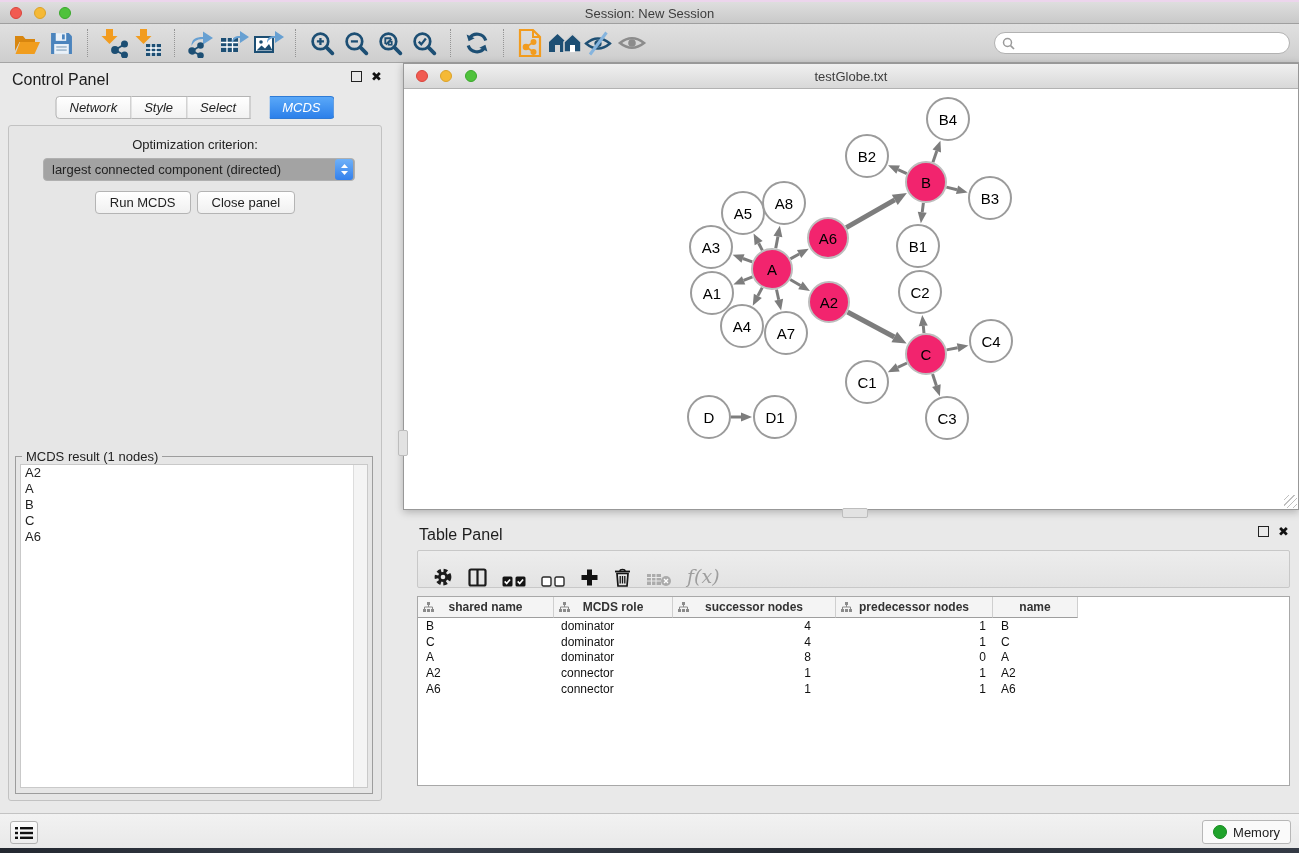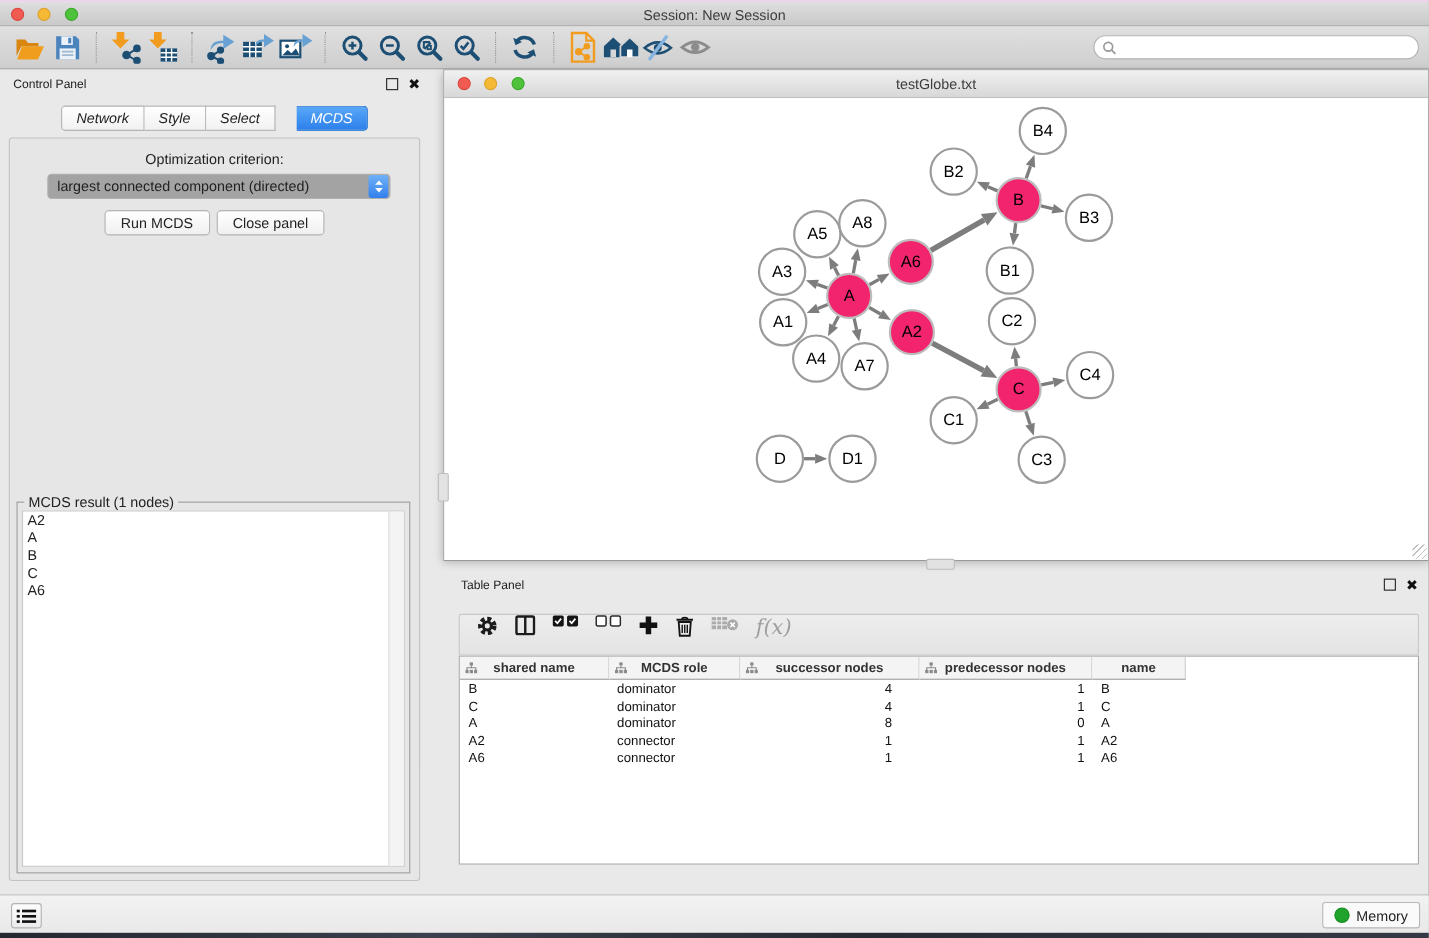--- a/index.html
+++ b/index.html
@@ -22,21 +22,21 @@
     background:linear-gradient(#e0e0e0,#cecece);border-bottom:1px solid #a5a5a5;
     display:flex;align-items:center;padding-left:10px;}
   .tbi{width:34px;height:34px;display:grid;place-items:center;}
   .tsep{height:28px;border-left:1px dotted #949494;margin:0 9px;}
   .search{position:absolute;right:9px;top:8px;width:296px;height:22px;box-sizing:border-box;
     background:#fff;border:1px solid #b2b2b2;border-radius:11px;display:flex;align-items:center;padding-left:7px;}
   .search input{border:none;outline:none;flex:1;height:16px;font-size:12px;background:transparent;margin-left:4px;}
 
   
   .control-panel{position:absolute;left:0;top:65px;width:390px;height:740px;}
-  .panel-title{position:absolute;left:12px;top:6px;font-size:11px;color:#1d1d1d;}
+  .panel-title{position:absolute;left:12px;top:6px;font-size:16px;color:#1d1d1d;}
   .panel-btns{position:absolute;right:8px;top:6px;display:flex;gap:9px;align-items:center;}
   .float-ico{width:9px;height:9px;border:1.6px solid #222;display:inline-block;}
   .close-ico{font-size:13px;font-weight:bold;color:#111;line-height:10px;}
   .seg{display:flex;font-style:italic;}
   .seg-btn{height:21px;line-height:21px;padding:0 13px;font-size:13px;background:linear-gradient(#ffffff,#f1f1f1);
     border:1px solid #b4b4b4;border-left:none;color:#222;}
   .seg-btn:first-child{border-left:1px solid #b4b4b4;border-radius:4px 0 0 4px;}
   .seg-btn:last-child{border-radius:0 4px 4px 0;margin-left:19px;}
   .seg-btn.active{background:linear-gradient(#5aa8f8,#2c80ea);color:#fff;border-color:#2f7bd6;}
   .cp-tabs{position:absolute;top:31px;left:50%;transform:translateX(-50%);}
@@ -65,21 +65,21 @@
   .nw-canvas{position:absolute;top:25px;left:0;right:0;bottom:0;background:#fff;}
   .resize-grip{position:absolute;right:1px;bottom:1px;width:13px;height:13px;
     background:repeating-linear-gradient(135deg,transparent 0 3px,#bfbfbf 3px 4px);}
   .grip-v{position:absolute;left:398px;top:430px;width:8px;height:24px;background:#e2e2e2;border:1px solid #bdbdbd;border-radius:2px;}
   .grip-h{position:absolute;left:842px;top:508px;width:24px;height:8px;background:#e2e2e2;border:1px solid #bdbdbd;border-radius:2px;}
 
   
   .table-panel{position:absolute;left:403px;top:518px;width:896px;height:294px;}
   .tp-toolbar{position:absolute;top:32px;left:14px;right:9px;height:38px;box-sizing:border-box;
     background:linear-gradient(#ededed,#e3e3e3);border:1px solid #c8c8c8;border-radius:2px;
-    display:flex;align-items:flex-start;gap:15px;padding-left:15px;margin-top:8px;}
+    display:flex;align-items:flex-end;gap:15px;padding-left:15px;}
   .tp-table{position:absolute;top:78px;left:14px;right:9px;height:188px;background:#fff;border:1px solid #a8a8a8;overflow:hidden;}
   .thead{display:flex;height:21px;font-weight:bold;}
   .th{position:relative;box-sizing:border-box;height:21px;background:#f4f4f4;border-right:1px solid #cfcfcf;
       border-bottom:1px solid #9e9e9e;font-size:12px;color:#333;display:flex;align-items:center;justify-content:center;}
   .th .attr-ico{position:absolute;left:5px;top:5px;}
   .trow{display:flex;height:15.8px;align-items:center;}
   .td{box-sizing:border-box;font-size:12px;color:#111;white-space:nowrap;overflow:hidden;}
   .tp-tabs{position:absolute;top:270px;left:50%;transform:translateX(-50%);}
 
   

